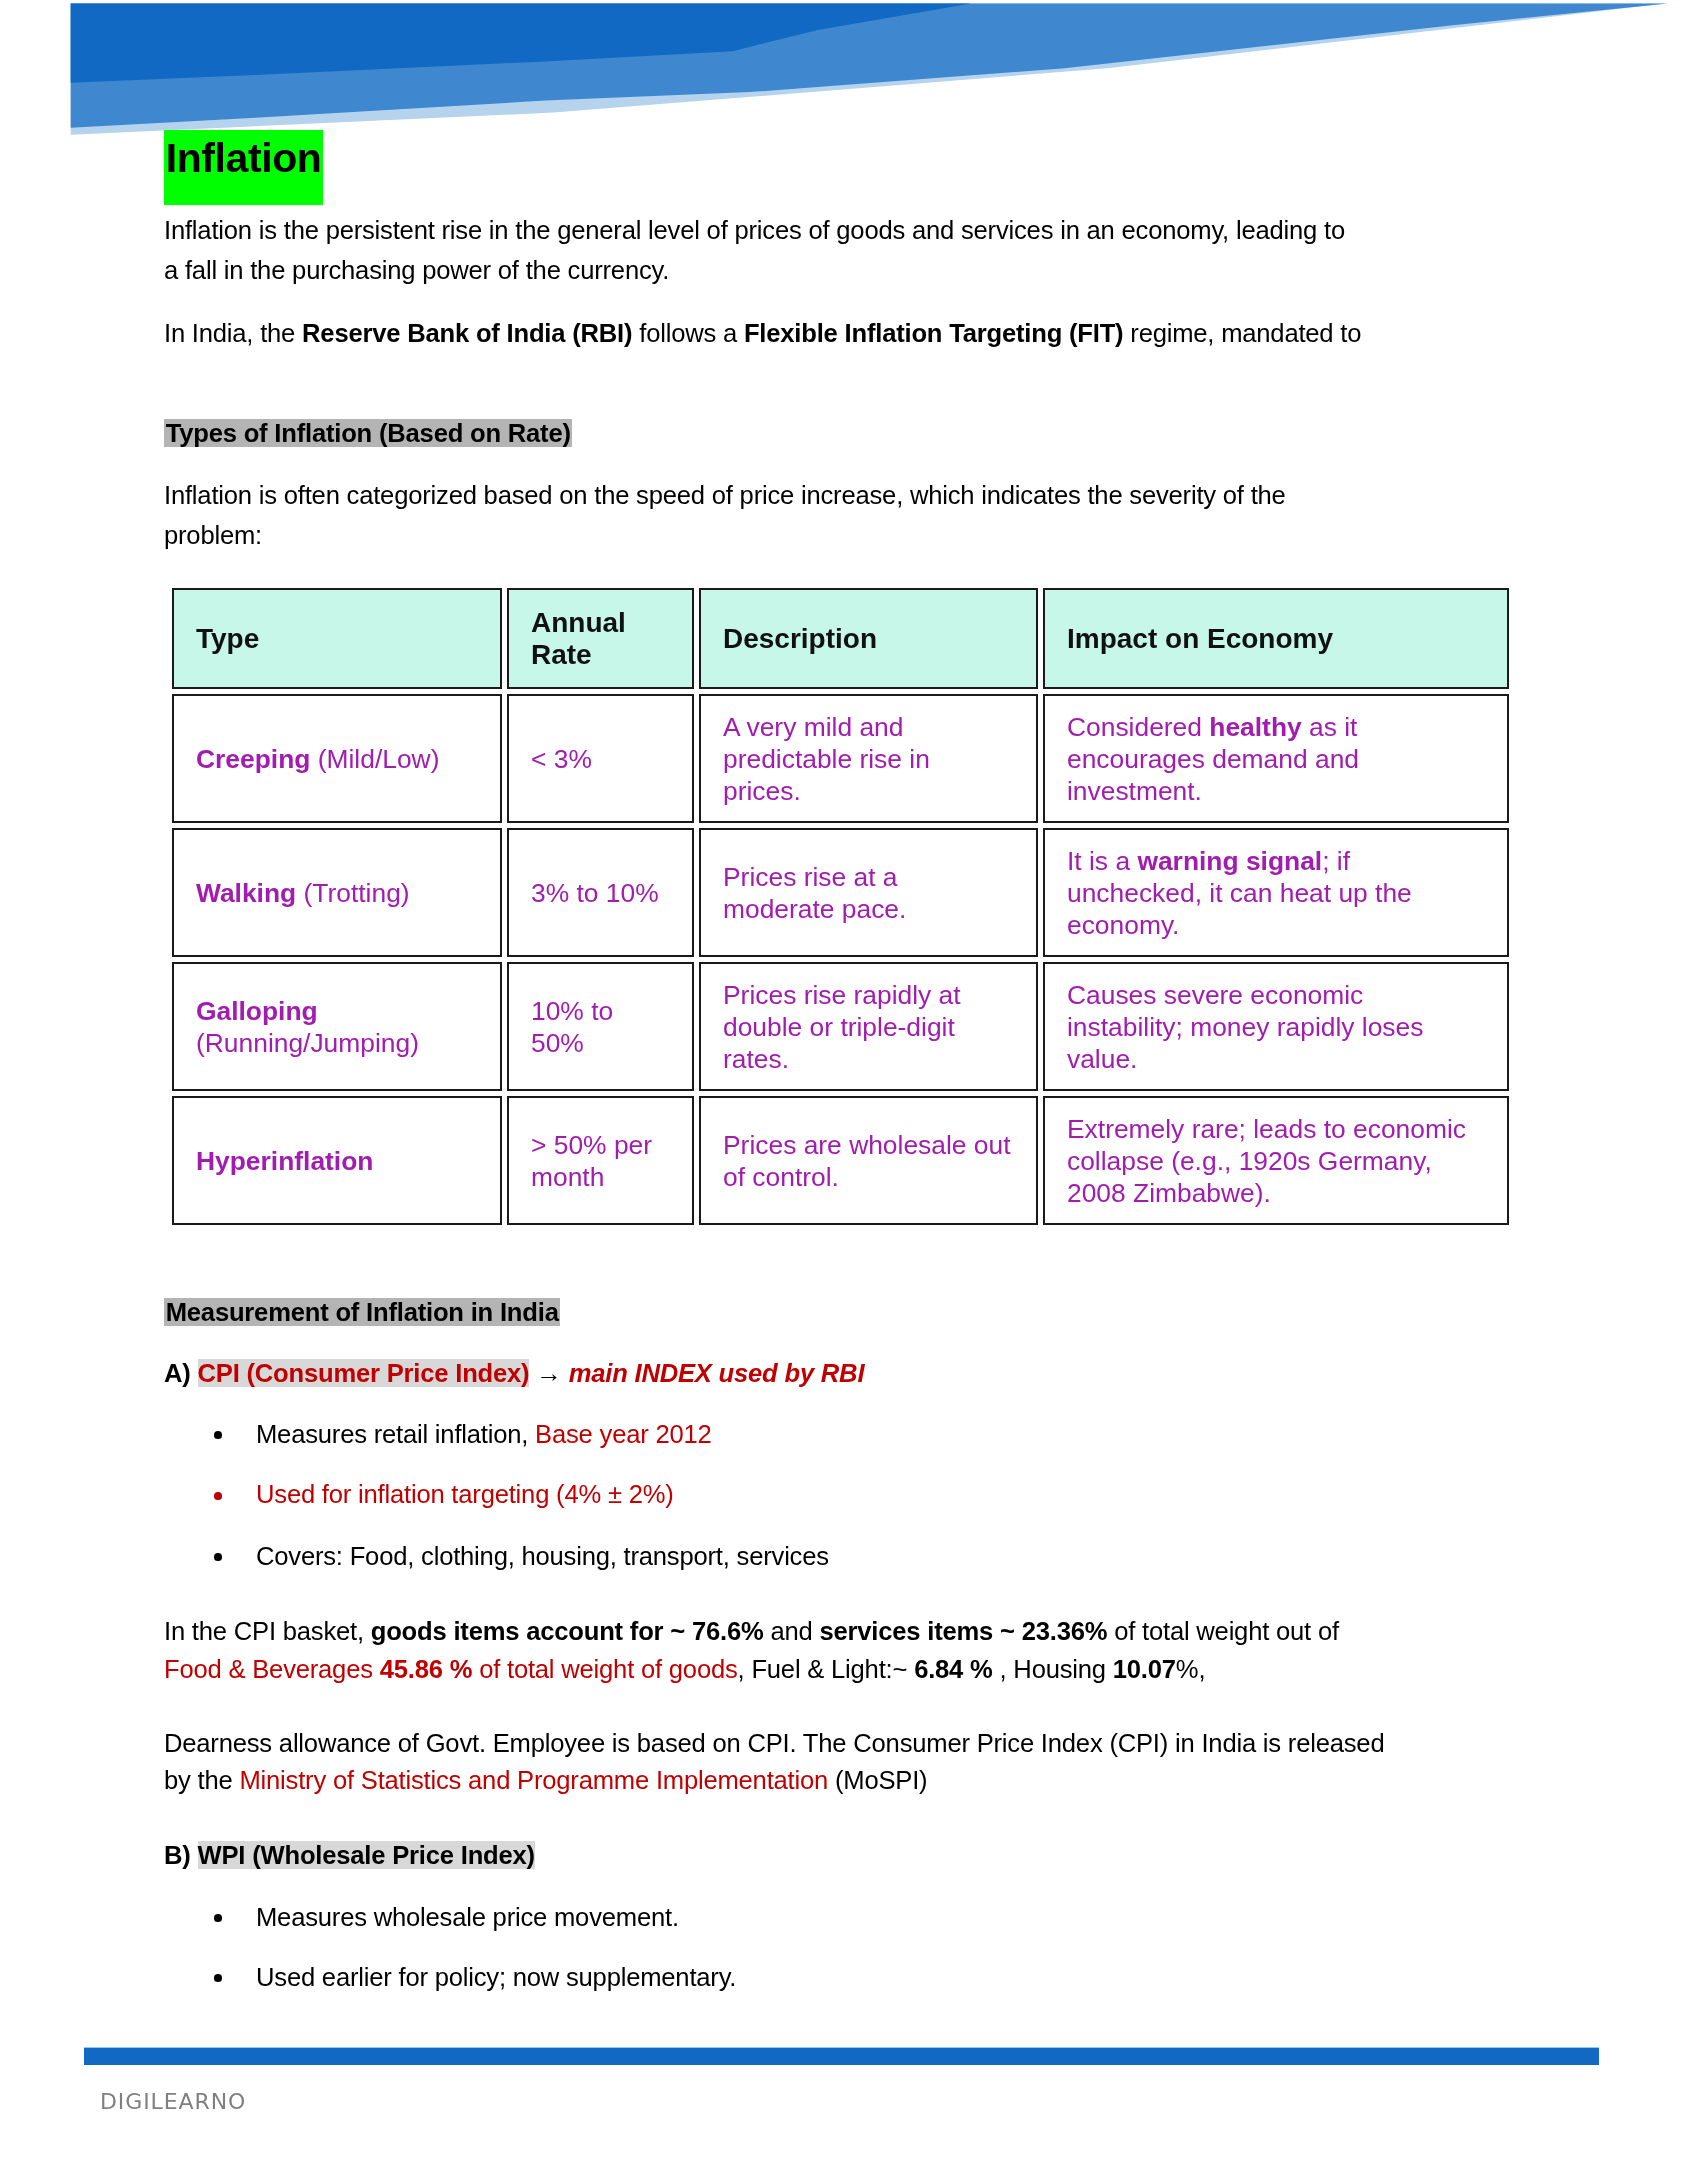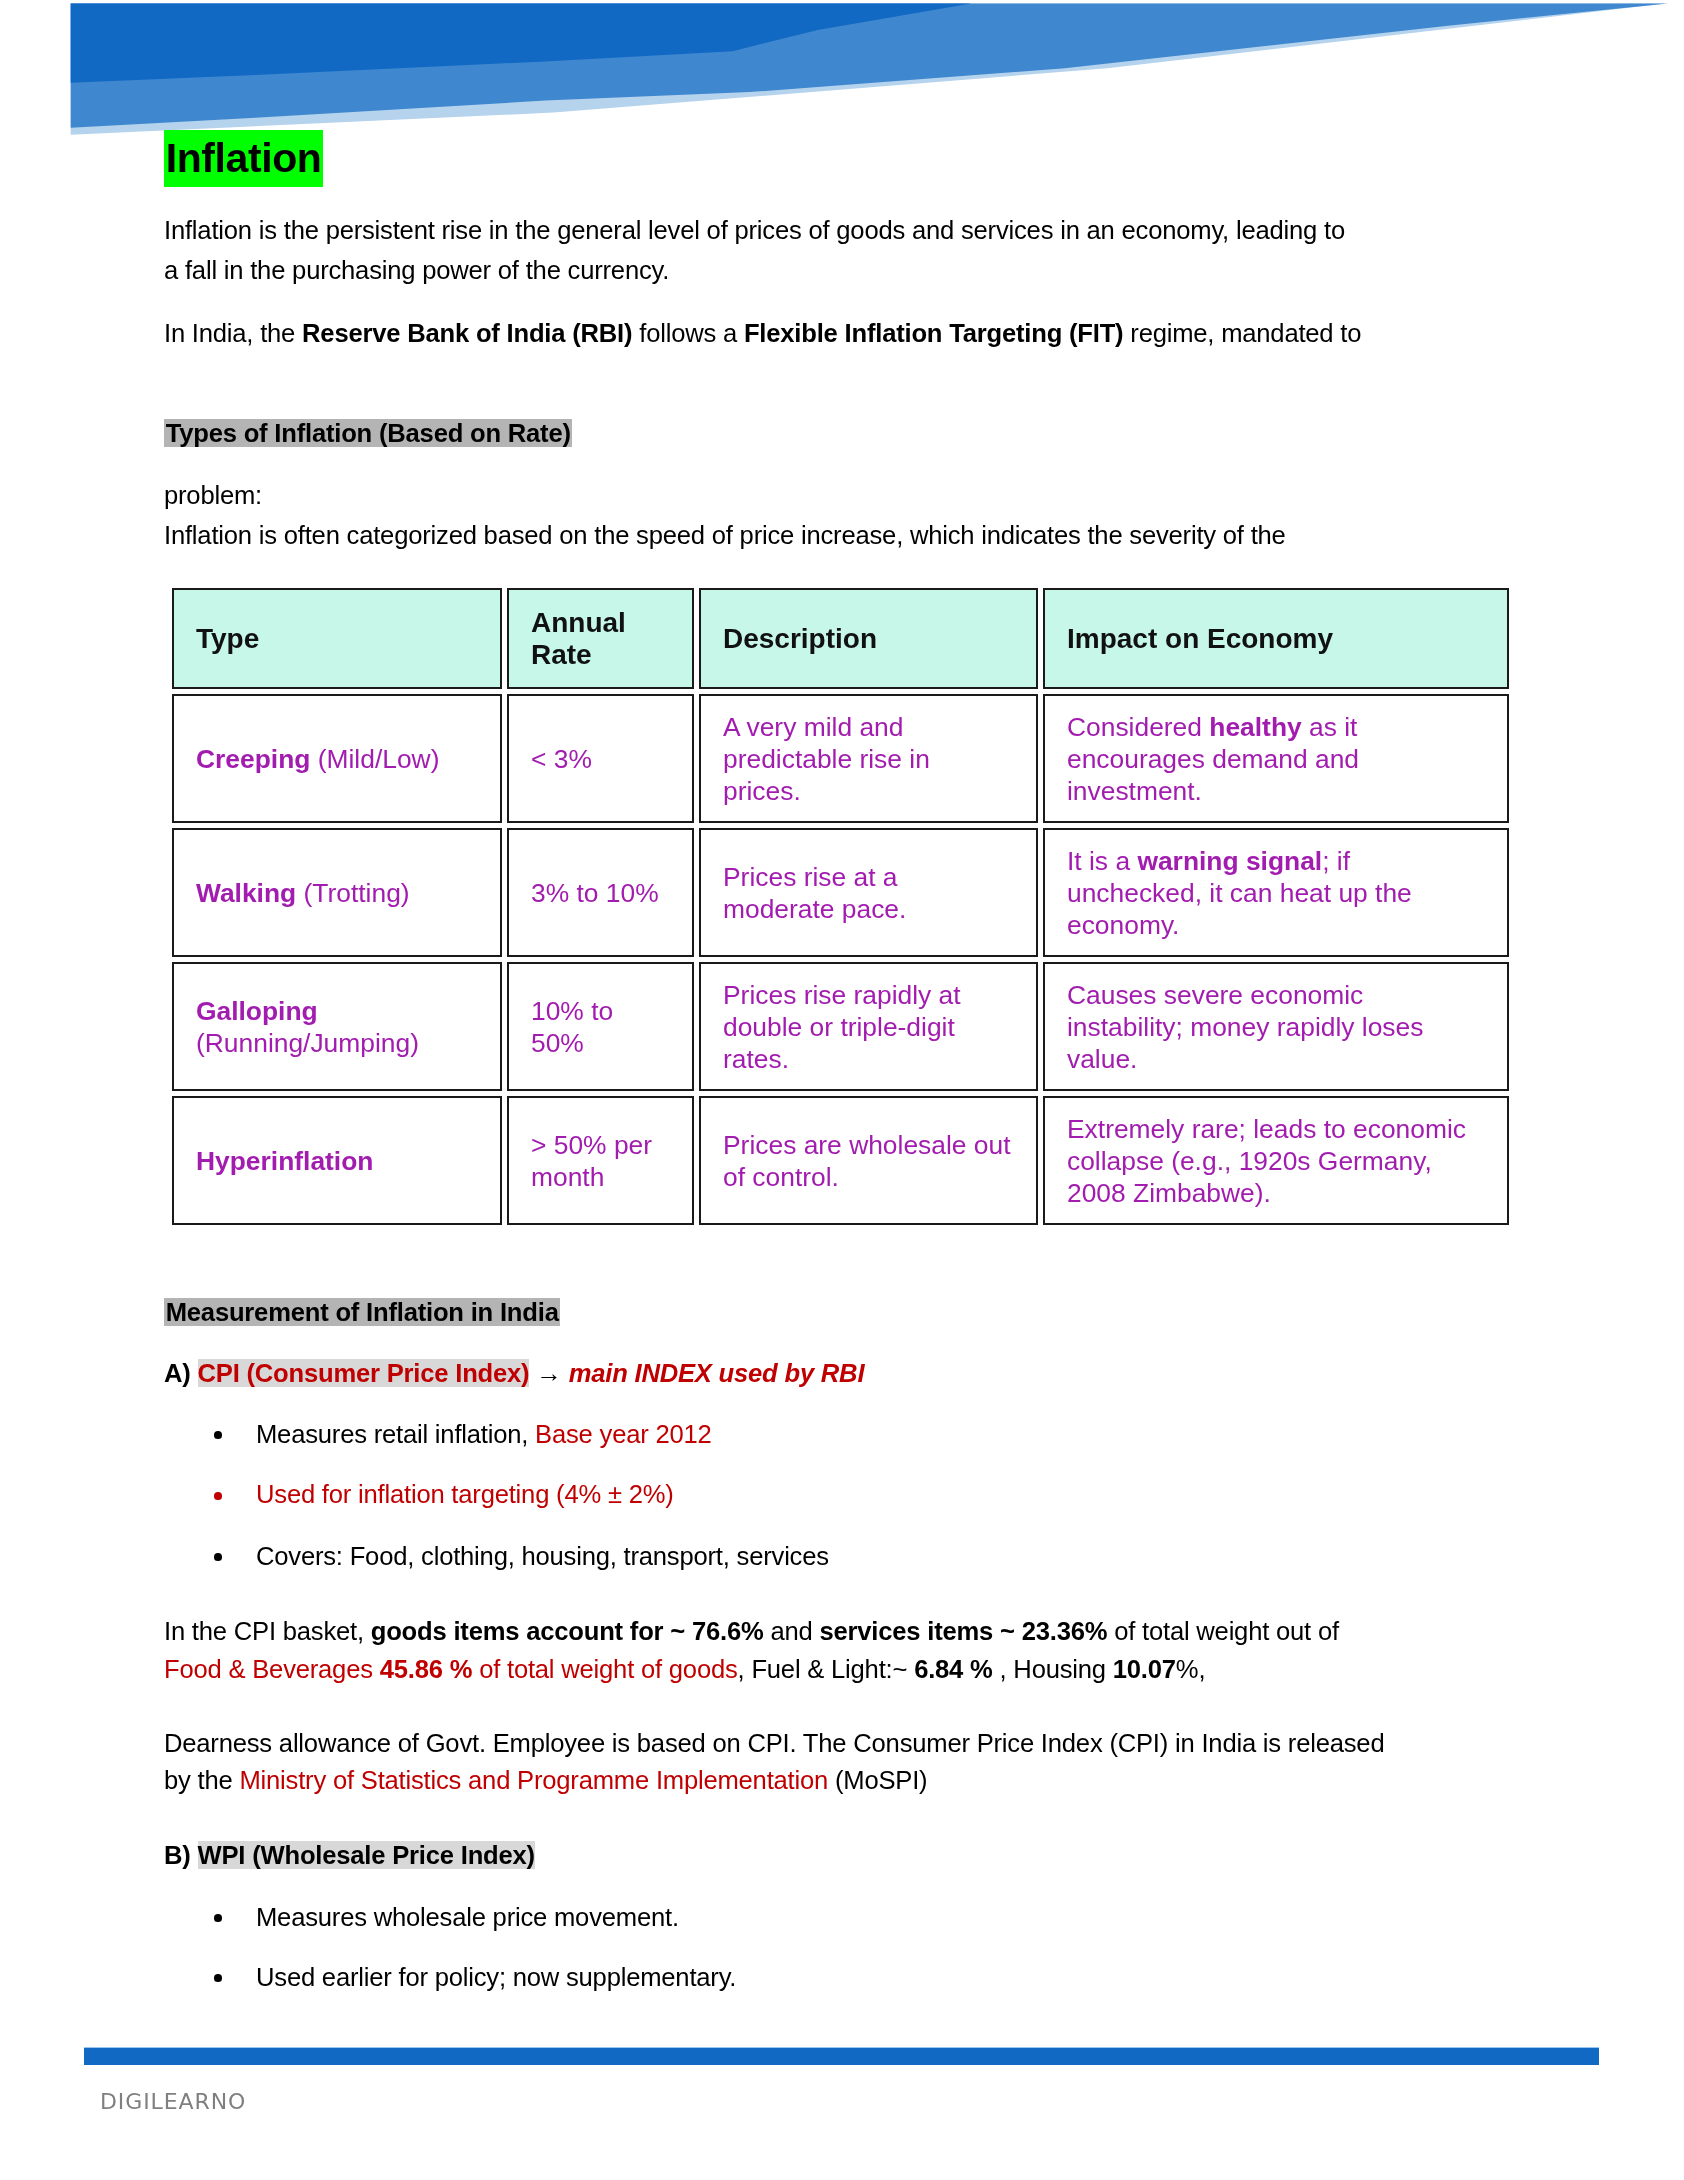--- a/index.html
+++ b/index.html
@@ -7,21 +7,21 @@
          font-family: "Liberation Sans", sans-serif; color: #000; }
   .banner { position: absolute; left: 0; top: 0; width: 1685px; height: 145px; }
   .abs { position: absolute; }
   .body-text { font-family: "Liberation Sans", sans-serif; font-size: 25.6px; line-height: 40px;
                letter-spacing: -0.2px; white-space: nowrap; }
   .red { color: #c00000; }
   .b { font-weight: bold; }
   .i { font-style: italic; }
   .hl-gray { background: #b4b4b4; }
   .hl-light { background: #d8d8d8; }
-  .title { left: 164px; top: 130px; height: 57px; padding: 0 1.7px; background: #00ff00;
+  .title { left: 164px; top: 130px; height: 75px; padding: 0 1.7px; background: #00ff00;
            font-size: 41px; font-weight: bold; line-height: 57px; letter-spacing: -0.4px; }
   .sec-head { font-weight: bold; font-size: 25.6px; line-height: 32px; padding: 0 1.7px; }
   table.types { position: absolute; left: 167px; top: 583px; border-collapse: separate;
                 border-spacing: 5.1px; font-family: "Liberation Sans", sans-serif; }
   table.types td, table.types th { border: 2.6px solid #1a1a1a; padding: 0 22px; text-align: left;
                 vertical-align: middle; font-size: 26.4px; line-height: 32px; }
   table.types th { background: #c6f7e9; font-weight: bold; font-size: 28px; height: 97px; color: #111; }
   table.types td { height: 125px; color: #a21caf; margin-top: 18px; }
   .c1 { width: 282px; } .c2 { width: 139px; } .c3 { width: 291px; } .c4 { width: 418px; }
   .bullet { position: absolute; width: 7.7px; height: 7.7px; border-radius: 50%; background: #000; }
@@ -49,22 +49,22 @@
 
 <div class="abs body-text" style="left:164px; top:313px;">
   <div><span> In India, the </span><span class="b">Reserve Bank of India (RBI)</span><span> follows a </span><span class="b">Flexible Inflation Targeting (FIT)</span><span> regime, mandated to</span></div>
 </div>
 
 <div class="abs body-text" style="left:164px; top:417px; line-height:32px;">
   <span class="sec-head hl-gray">Types of Inflation (Based on Rate)</span>
 </div>
 
 <div class="abs body-text" style="left:164px; top:475px;">
+  <div>Inflation is often categorized based on the speed of price increase, which indicates the severity of the</div>
   <div>problem:</div>
-  <div>Inflation is often categorized based on the speed of price increase, which indicates the severity of the</div>
 </div>
 
 <table class="types">
   <thead>
     <tr>
       <th class="c1">Type</th>
       <th class="c2">Annual Rate</th>
       <th class="c3">Description</th>
       <th class="c4">Impact on Economy</th>
     </tr>

